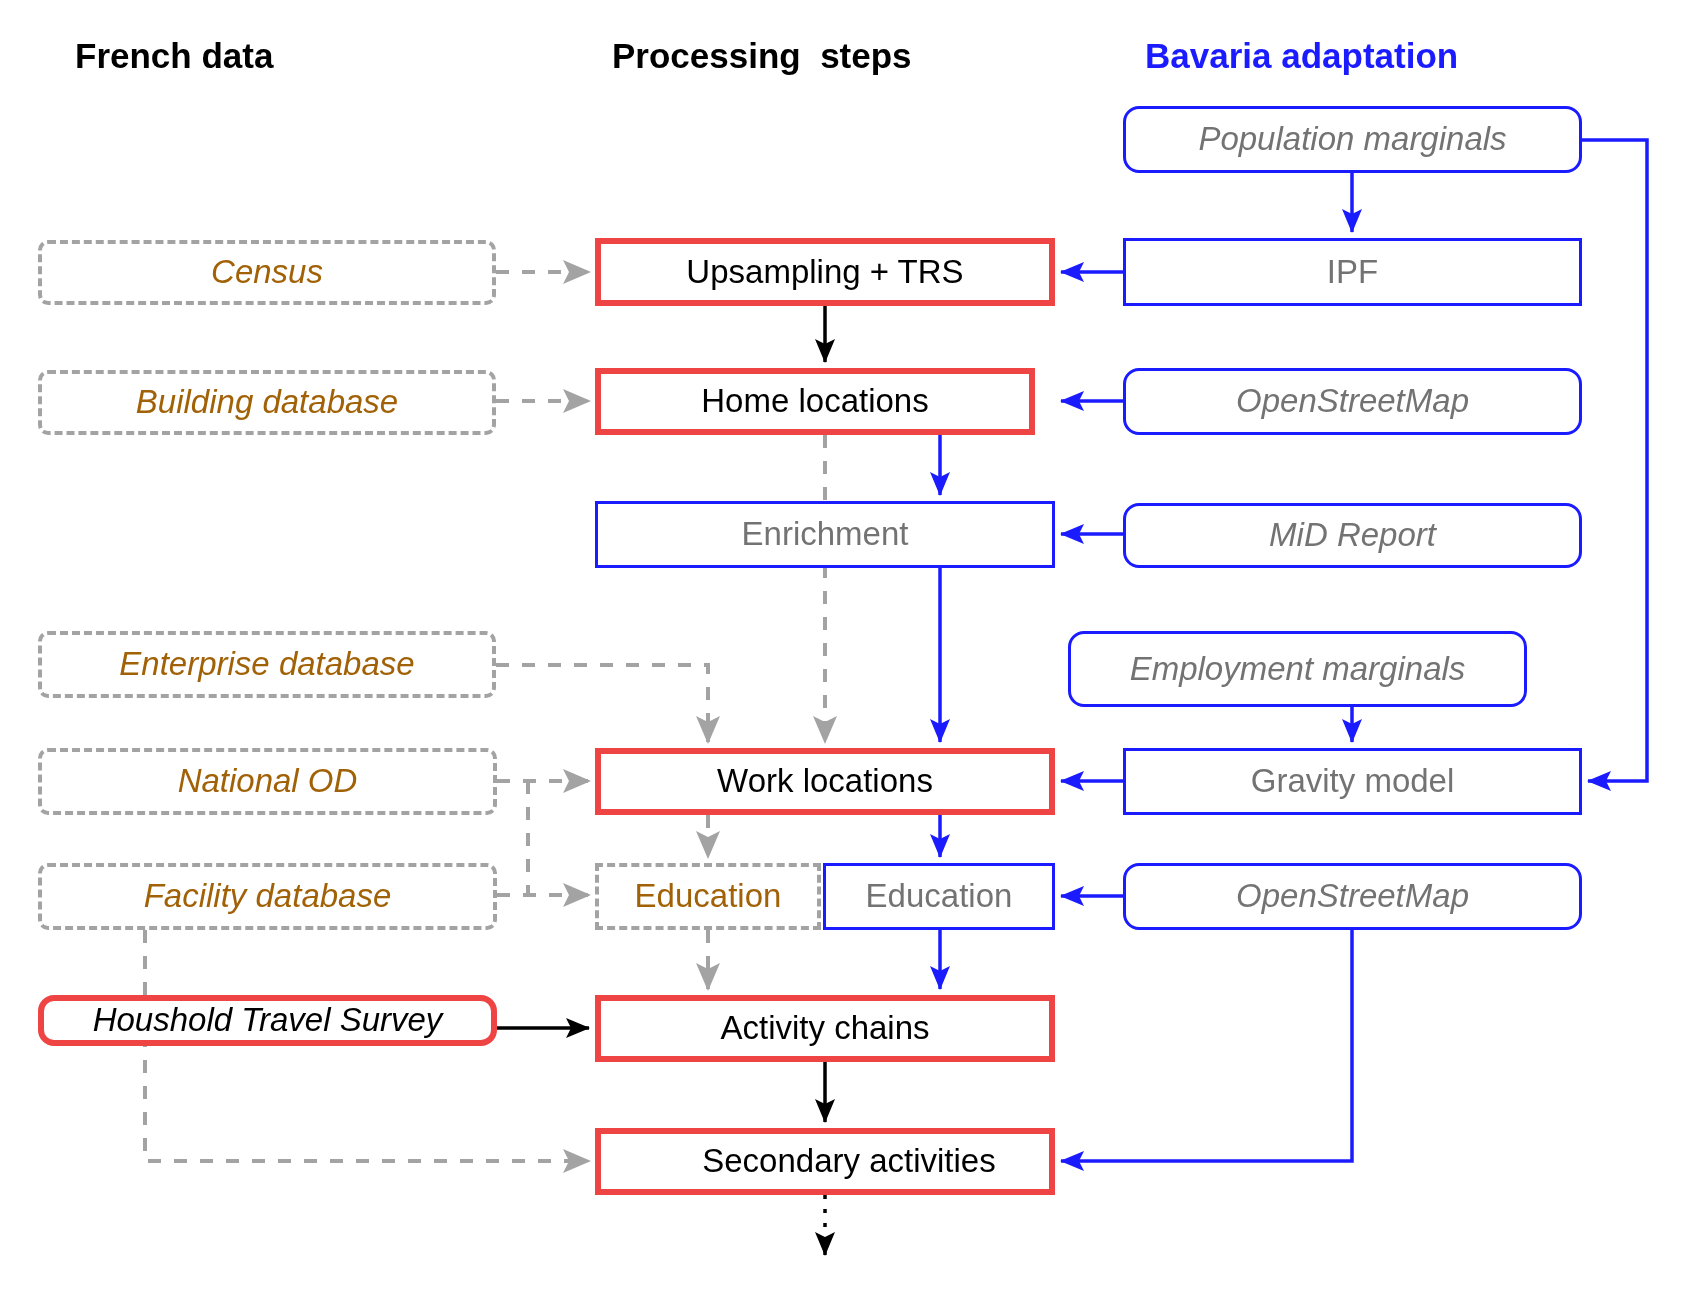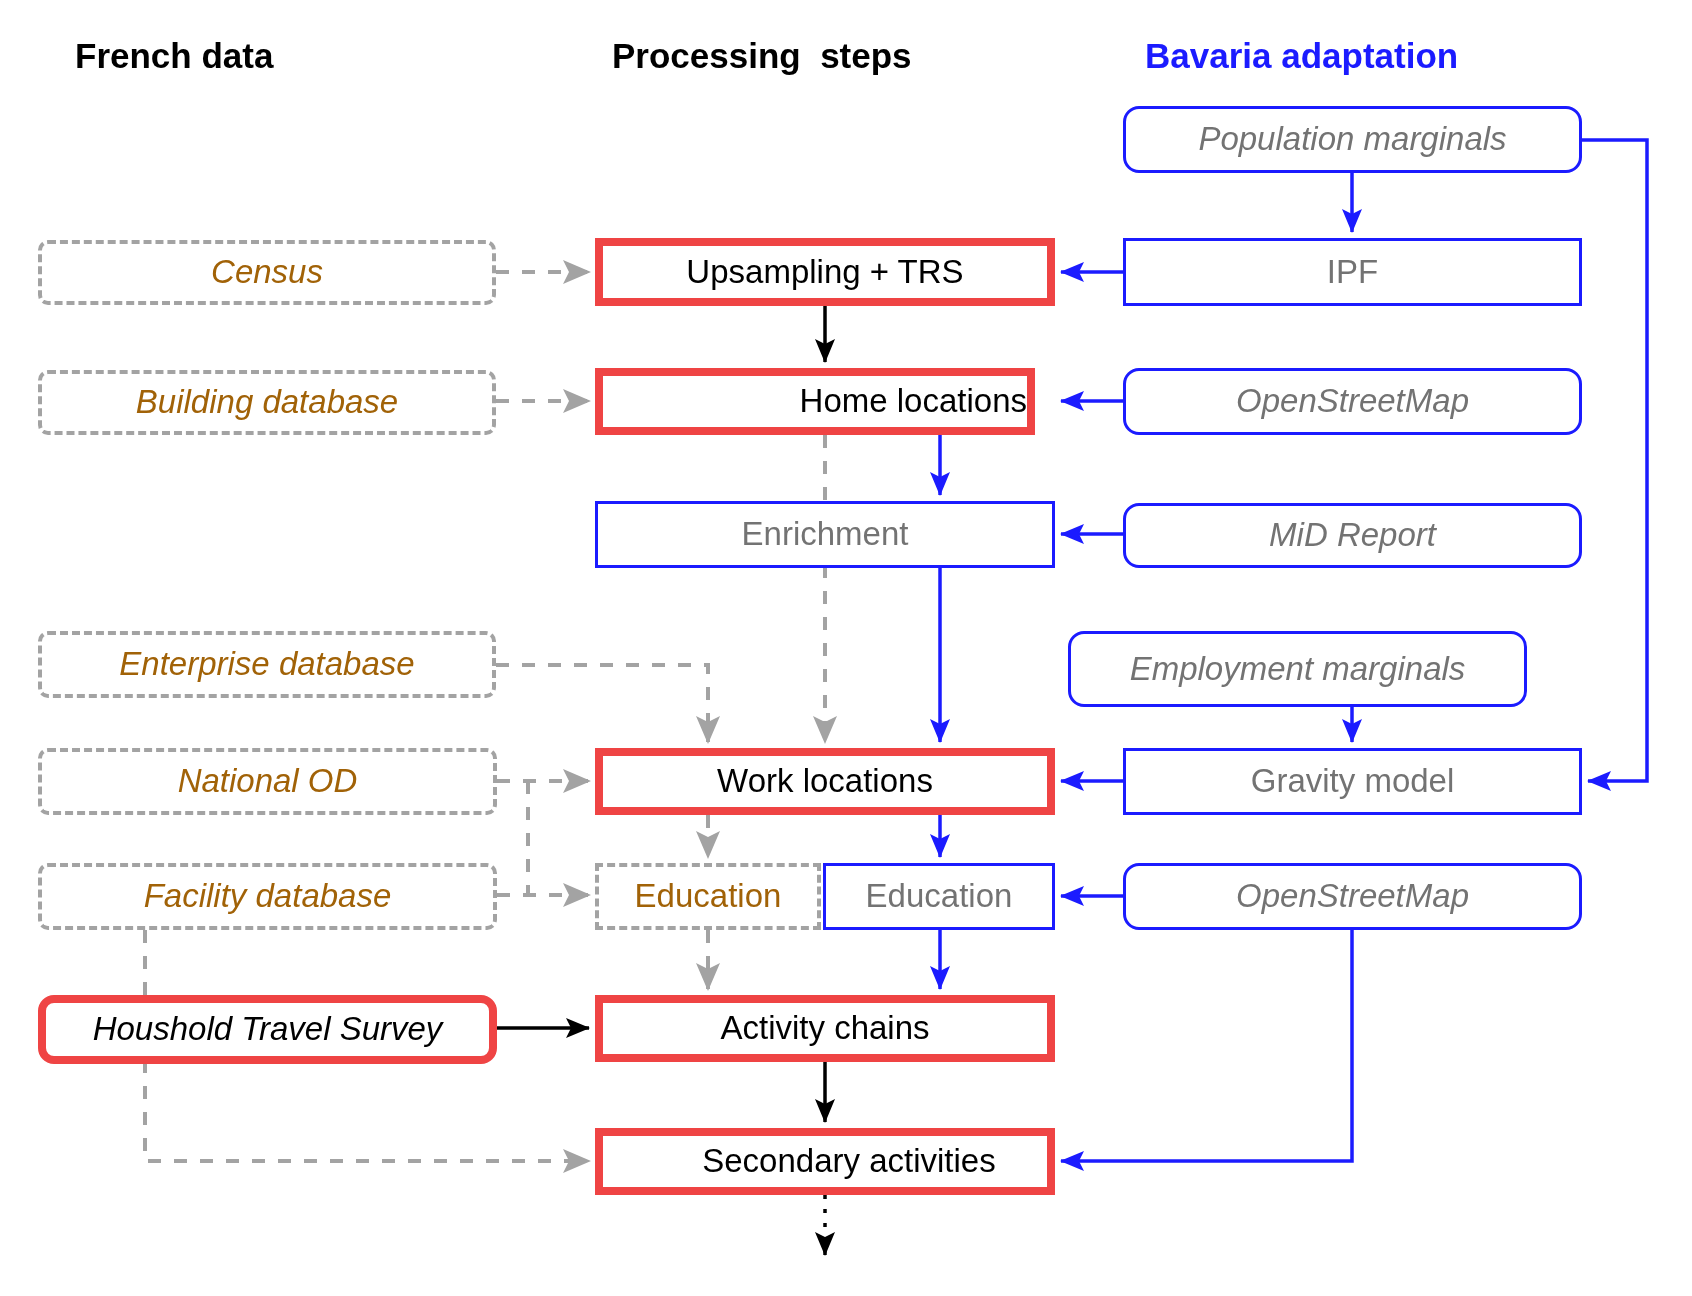--- a/index.html
+++ b/index.html
@@ -8,21 +8,21 @@
     font-family:"Liberation Sans","DejaVu Sans",sans-serif;
   }
   #wires{position:absolute;left:0;top:0;}
   .hdr{position:absolute;font-weight:bold;font-size:35px;white-space:pre;color:#000;}
   .hdr.blue{color:#1b1bff;}
   .node{
     position:absolute;display:flex;align-items:center;justify-content:center;
     box-sizing:border-box;background:#ffffff;font-size:33px;color:#000;text-align:center;
     line-height:1.05;
   }
-  .black-solid{border:8px solid #ef4444;}
+  .black-solid{border:6px solid #ef4444;}
   .blue-solid{border:3px solid #1b1bff;color:#737373;}
   .gray-dash{border:4px dashed #a3a3a3;color:#a16207;}
   .rounded{border-radius:16px;}
   .rounded-sm{border-radius:10px;}
   .it{font-style:italic;}
 </style>
 </head>
 <body>
 
 <div id="canvas">
@@ -89,28 +89,28 @@
   </div>
   <div class="node gray-dash rounded-sm it" style="left:38px;top:631px;width:458px;height:67px;">
     <span>Enterprise database</span>
   </div>
   <div class="node gray-dash rounded-sm it" style="left:38px;top:748px;width:459px;height:67px;">
     <span>National OD</span>
   </div>
   <div class="node gray-dash rounded-sm it" style="left:38px;top:863px;width:459px;height:67px;">
     <span>Facility database</span>
   </div>
-  <div class="node black-solid rounded it" style="left:38px;top:995px;width:459px;height:69px;">
+  <div class="node black-solid rounded it" style="left:38px;top:995px;width:459px;height:51px;">
     <span>Houshold Travel Survey</span>
   </div>
 
   <div class="node black-solid" style="left:595px;top:238px;width:460px;height:68px;">
     <span>Upsampling + TRS</span>
   </div>
-  <div class="node black-solid" style="left:595px;top:368px;width:440px;height:67px;justify-content:flex-end;">
+  <div class="node black-solid" style="left:595px;top:368px;width:440px;height:67px;">
     <span>Home locations</span>
   </div>
   <div class="node blue-solid" style="left:595px;top:501px;width:460px;height:67px;">
     <span>Enrichment</span>
   </div>
   <div class="node black-solid" style="left:595px;top:748px;width:460px;height:67px;">
     <span>Work locations</span>
   </div>
   <div class="node gray-dash" style="left:595px;top:863px;width:226px;height:67px;">
     <span>Education</span>

